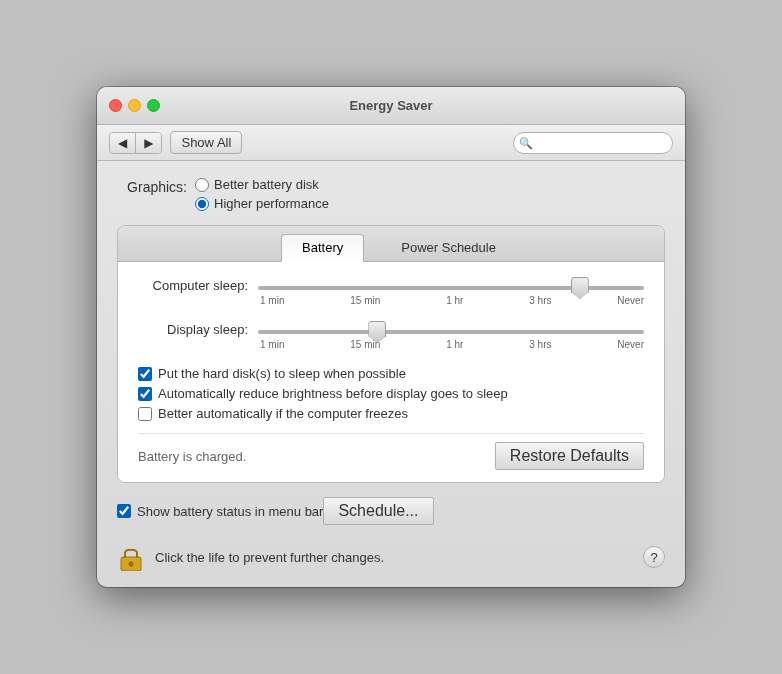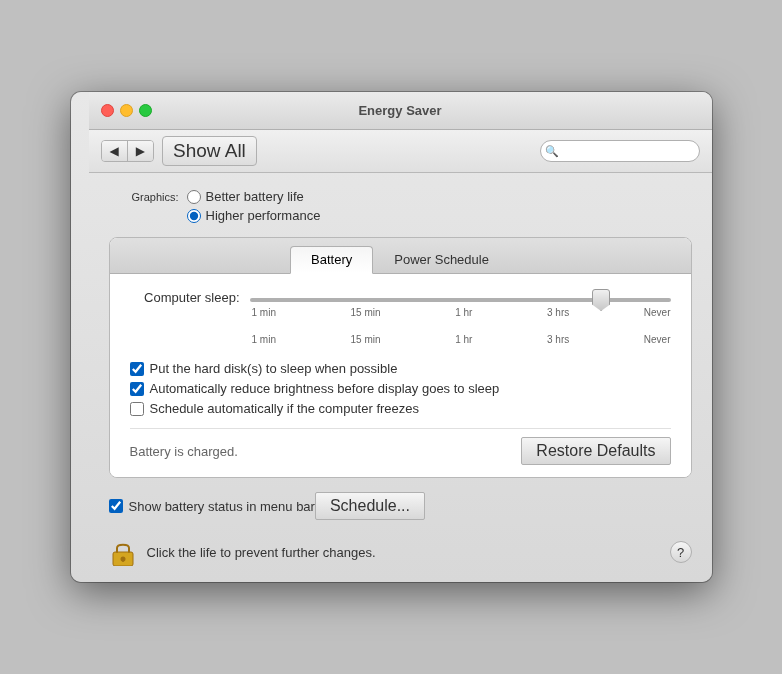--- a/index.html
+++ b/index.html
@@ -9,26 +9,25 @@
       display: flex;
       align-items: center;
       justify-content: center;
       width: 782px;
       height: 674px;
       font-family: -apple-system, 'Lucida Grande', 'Helvetica Neue', Arial, sans-serif;
       font-size: 13px;
     }
 
     .window {
-      width: 641px;
+      width: 588px;
       background: linear-gradient(to bottom, #e8e8e8 0%, #d8d8d8 100%);
       border-radius: 10px;
       box-shadow: 0 10px 40px rgba(0,0,0,0.5), 0 0 0 1px rgba(0,0,0,0.3);
       overflow: hidden;
-      padding-left: 18px;
     }
 
     .titlebar {
       background: linear-gradient(to bottom, #ebebeb 0%, #d6d6d6 100%);
       border-bottom: 1px solid #b0b0b0;
       height: 38px;
       display: flex;
       align-items: center;
       padding: 0 12px;
       position: relative;
@@ -86,21 +85,21 @@
       border-right: 1px solid #b0b0b0;
     }
     .nav-btn:last-child { border-right: none; }
 
     .show-all-btn {
       background: linear-gradient(to bottom, #f5f5f5 0%, #ddd 100%);
       border: 1px solid #b0b0b0;
       border-radius: 4px;
       padding: 3px 10px;
       cursor: pointer;
-      font-size: 19px;
+      font-size: 13px;
       color: #333;
     }
 
     .search-box {
       margin-left: auto;
       position: relative;
     }
 
     .search-input {
       background: white;
@@ -126,21 +125,21 @@
     }
 
     .graphics-row {
       display: flex;
       align-items: flex-start;
       margin-bottom: 14px;
       gap: 8px;
     }
 
     .graphics-label {
-      font-size: 11px;
+      font-size: 14px;
       color: #333;
       min-width: 70px;
       text-align: right;
       margin-top: 2px;
     }
 
     .graphics-options {
       display: flex;
       flex-direction: column;
       gap: 4px;
@@ -178,20 +177,21 @@
     }
 
     .tab {
       padding: 5px 20px;
       font-size: 13px;
       cursor: pointer;
       border-radius: 4px 4px 0 0;
       border: 1px solid transparent;
       color: #333;
       background: transparent;
+      margin-left: 16px;
     }
 
     .tab.active {
       background: linear-gradient(to bottom, #f5f5f5 0%, #ffffff 100%);
       border-color: #b0b0b0;
       border-bottom-color: white;
       color: #000;
       margin-bottom: -1px;
       z-index: 1;
       position: relative;
@@ -368,21 +368,21 @@
     </div>
   </div>
 
   <div class="content">
 
     <div class="graphics-row">
       <span class="graphics-label">Graphics:</span>
       <div class="graphics-options">
         <label class="radio-option">
           <input type="radio" class="radio-input" name="graphics" style="">
-          <span>Better battery life</span>
+          <span>Better battery disk</span>
         </label>
         <label class="radio-option">
           <input type="radio" class="radio-input" name="graphics" checked="" style="">
           <span>Higher performance</span>
         </label>
       </div>
     </div>
 
     <div class="tab-panel">
       <div class="tabs">
@@ -401,41 +401,47 @@
           <div style="display:flex; justify-content:space-between; padding-left:122px; font-size:10px; color:#666; margin-top:2px;">
             <span>1 min</span>
             <span>15 min</span>
             <span>1 hr</span>
             <span>3 hrs</span>
             <span>Never</span>
           </div>
         </div>
 
         <div class="slider-row">
+          <div class="slider-container">
+            <span class="slider-label">Display sleep:</span>
+            <div class="slider-track-wrap">
+              <input type="range" class="slider-input" min="0" max="100" value="30" style="">
+            </div>
+          </div>
           <div style="display:flex; justify-content:space-between; padding-left:122px; font-size:10px; color:#666; margin-top:2px;">
             <span>1 min</span>
             <span>15 min</span>
             <span>1 hr</span>
             <span>3 hrs</span>
             <span>Never</span>
           </div>
         </div>
 
         <div class="checkbox-section">
           <label class="checkbox-row">
             <input type="checkbox" class="checkbox-input" checked="" style="">
             <span>Put the hard disk(s) to sleep when possible</span>
           </label>
           <label class="checkbox-row">
             <input type="checkbox" class="checkbox-input" checked="" style="">
             <span>Automatically reduce brightness before display goes to sleep</span>
           </label>
           <label class="checkbox-row">
             <input type="checkbox" class="checkbox-input" style="">
-            <span>Schedule automatically if the computer freezes</span>
+            <span>Better automatically if the computer freezes</span>
           </label>
         </div>
 
         <div class="bottom-row">
           <span class="status-text">Battery is charged.</span>
           <button class="btn">Restore Defaults</button>
         </div>
       </div>
     </div>
 

